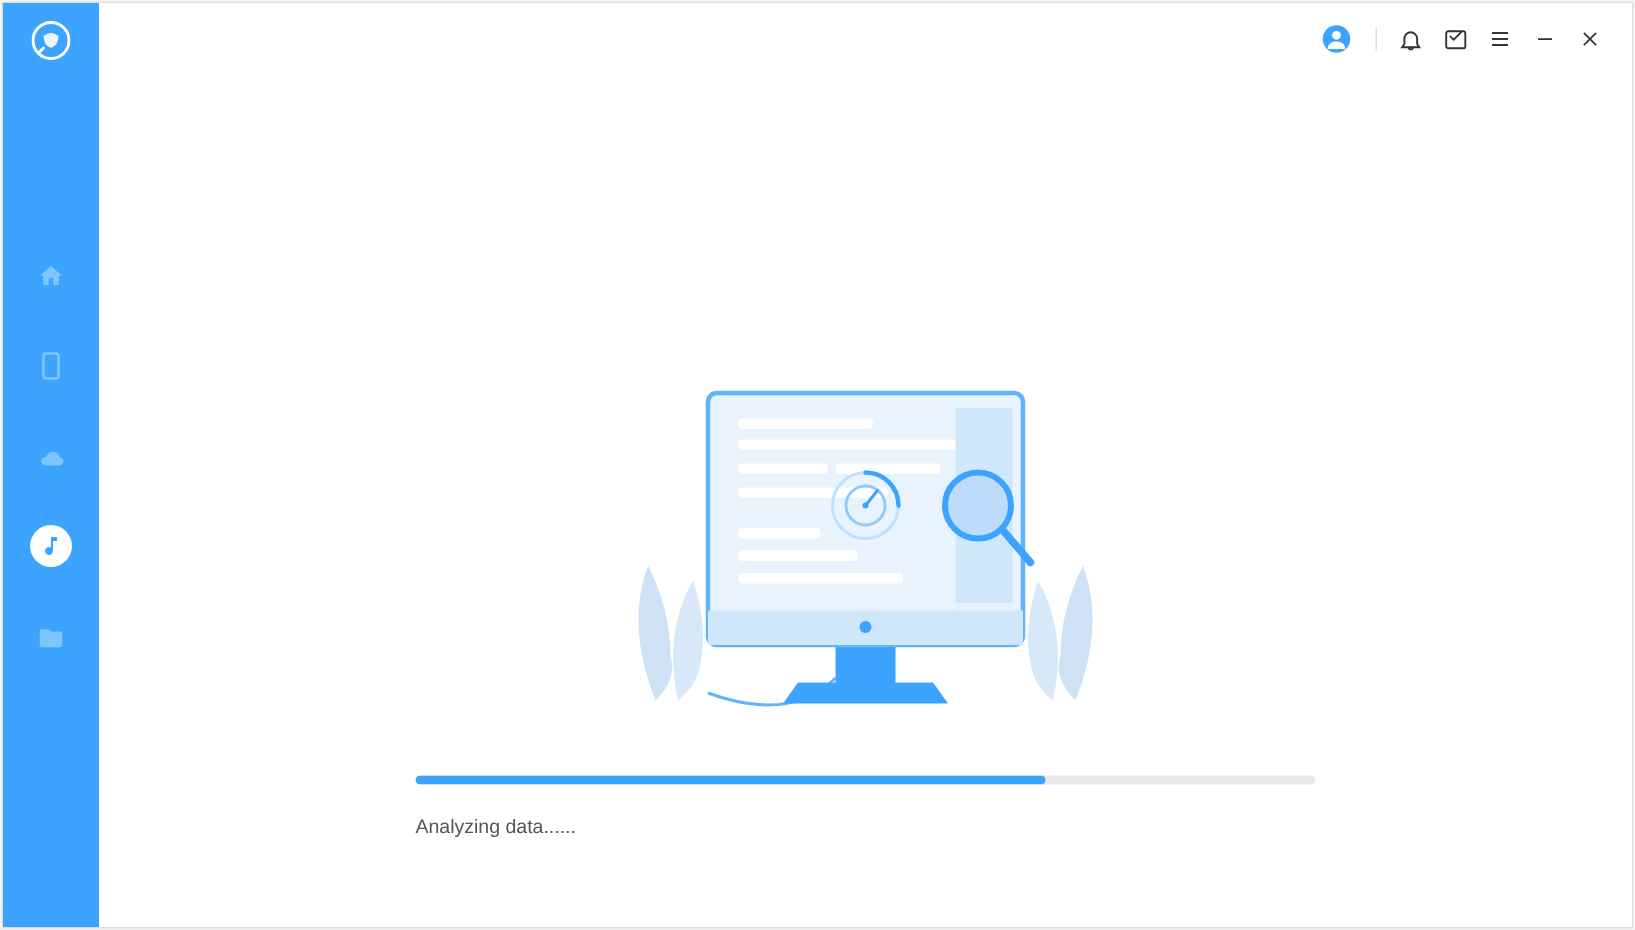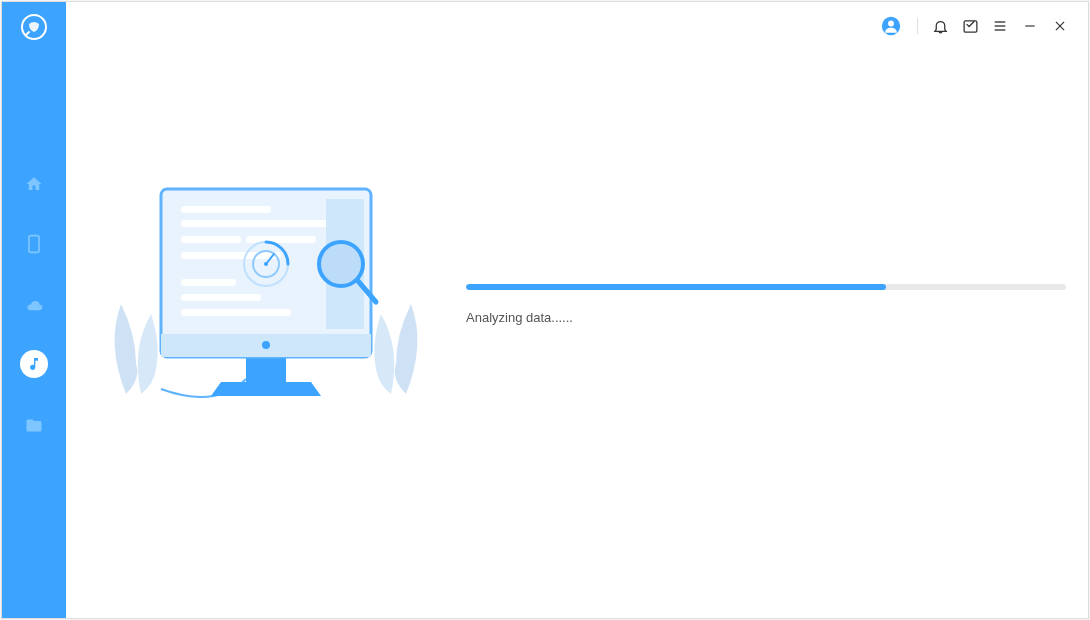--- a/index.html
+++ b/index.html
@@ -84,23 +84,23 @@
     }
     .titlebar-divider {
       width: 1px;
       height: 16px;
       background: #ddd;
       margin: 0 2px;
     }
     .content {
       flex: 1;
       display: flex;
-      flex-direction: row;
-      align-items: center;
-      justify-content: flex-start;
+      flex-direction: column;
+      align-items: center;
+      justify-content: flex-end;
       padding-bottom: 60px;
     }
     .illustration {
       width: 400px;
       height: 250px;
       position: relative;
       margin-bottom: 30px;
     }
     .progress-container {
       width: 600px;

